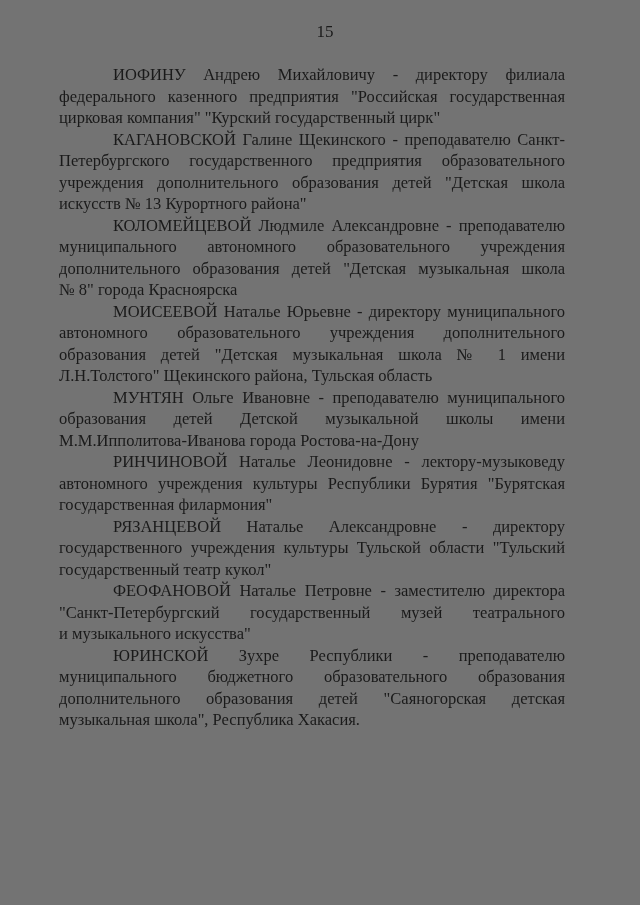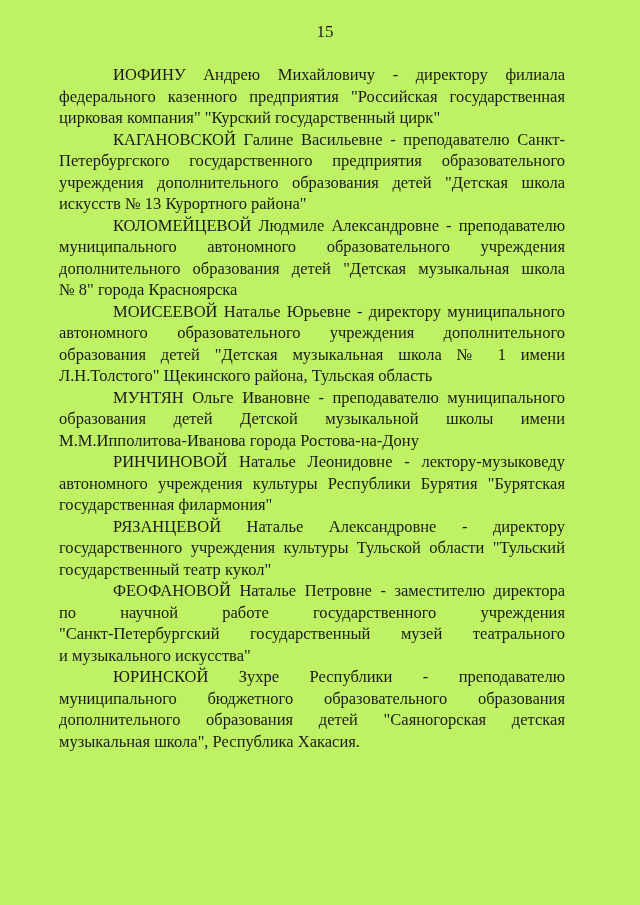--- a/index.html
+++ b/index.html
@@ -11,21 +11,21 @@
     height: 905px;
     background: #ffffff;
     font-family: "Liberation Serif", "DejaVu Serif", serif;
     color: #1a1a1a;
     position: relative;
     overflow: hidden;
   }
   .page {
     position: absolute;
     inset: 0;
-    background: #bef264;
+    background: #737373;
   }
   .page-number {
     position: absolute;
     top: 22px;
     left: 0;
     width: 650px;
     text-align: center;
     font-size: 17px;
     line-height: 20px;
     color: #1a1a1a;
@@ -61,21 +61,21 @@
 <div class="page">
   <div class="page-number">15</div>
 
   <div class="content">
       <div class="paragraph">
         <div class="line first just">ИОФИНУ Андрею Михайловичу - директору филиала</div>
         <div class="line just">федерального казенного предприятия "Российская государственная</div>
         <div class="line">цирковая компания" "Курский государственный цирк"</div>
       </div>
       <div class="paragraph">
-        <div class="line first just">КАГАНОВСКОЙ Галине Васильевне - преподавателю Санкт-</div>
+        <div class="line first just">КАГАНОВСКОЙ Галине Щекинского - преподавателю Санкт-</div>
         <div class="line just">Петербургского государственного предприятия образовательного</div>
         <div class="line just">учреждения дополнительного образования детей "Детская школа</div>
         <div class="line">искусств № 13 Курортного района"</div>
       </div>
       <div class="paragraph">
         <div class="line first just">КОЛОМЕЙЦЕВОЙ Людмиле Александровне - преподавателю</div>
         <div class="line just">муниципального автономного образовательного учреждения</div>
         <div class="line just">дополнительного образования детей "Детская музыкальная школа</div>
         <div class="line">№ 8" города Красноярска</div>
       </div>
@@ -95,21 +95,20 @@
         <div class="line just">автономного учреждения культуры Республики Бурятия "Бурятская</div>
         <div class="line">государственная филармония"</div>
       </div>
       <div class="paragraph">
         <div class="line first just">РЯЗАНЦЕВОЙ Наталье Александровне - директору</div>
         <div class="line just">государственного учреждения культуры Тульской области "Тульский</div>
         <div class="line">государственный театр кукол"</div>
       </div>
       <div class="paragraph">
         <div class="line first just">ФЕОФАНОВОЙ Наталье Петровне - заместителю директора</div>
-        <div class="line just">по научной работе государственного учреждения</div>
         <div class="line just">"Санкт-Петербургский государственный музей театрального</div>
         <div class="line">и музыкального искусства"</div>
       </div>
       <div class="paragraph">
         <div class="line first just">ЮРИНСКОЙ Зухре Республики - преподавателю</div>
         <div class="line just">муниципального бюджетного образовательного образования</div>
         <div class="line just">дополнительного образования детей "Саяногорская детская</div>
         <div class="line">музыкальная школа", Республика Хакасия.</div>
       </div>
     </div>

